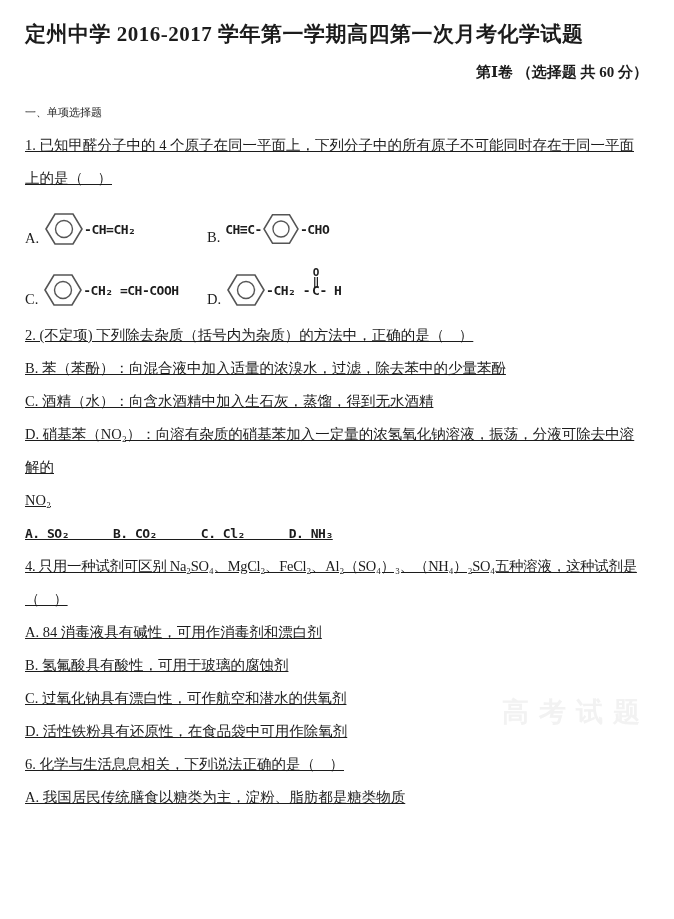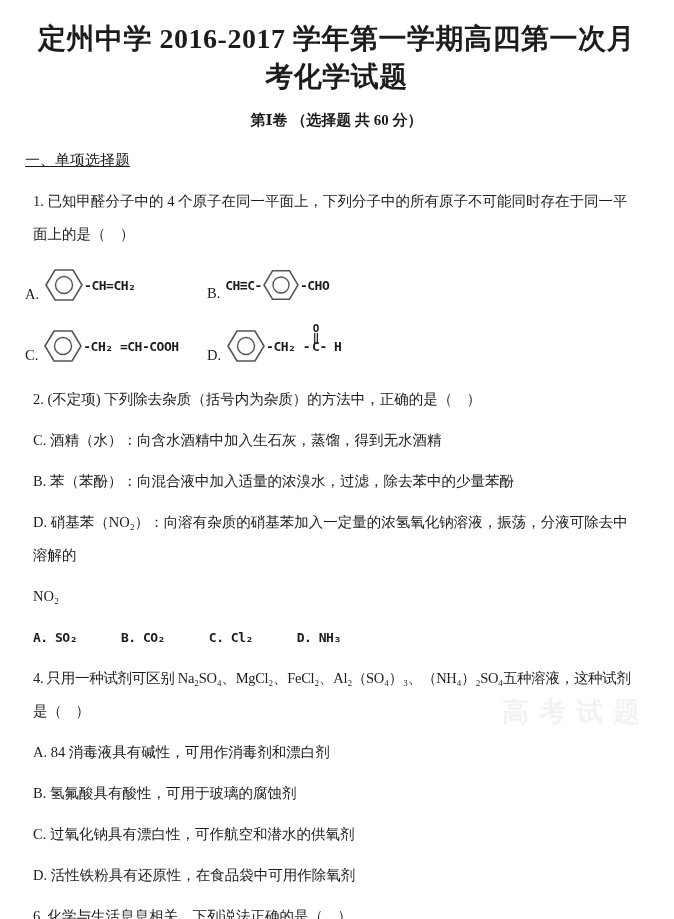--- a/index.html
+++ b/index.html
@@ -3,29 +3,29 @@
 <meta charset="utf-8">
 <style>
   html,body{margin:0;padding:0;}
   body{
     width:674px;height:919px;background:#ffffff;color:#1c1c1c;
     font-family:"Liberation Serif","DejaVu Serif",serif;
     font-size:14.5px;position:relative;overflow:hidden;
   }
   .content{padding:12px 26px 0 25px;position:relative;}
   .title{
-    font-size:28px;font-weight:700;text-align:center;
+    font-size:21px;font-weight:700;text-align:left;
     margin:8px 0 0 0;letter-spacing:0.5px;
   }
   .subtitle{
-    font-size:15px;font-weight:700;text-align:center;
+    font-size:15px;font-weight:700;text-align:right;
     margin:15px 0 0 0;
   }
-  .section-heading{margin:14px 0 0 0;line-height:33px;font-weight:400;font-size:15px;text-decoration:underline;}
-  p.line{margin:8px;line-height:33px;white-space:pre-wrap;}
+  .section-heading{margin:14px 0 0 0;line-height:33px;font-weight:400;font-size:11px;}
+  p.line{margin:0;line-height:33px;white-space:pre-wrap;text-decoration:underline;}
   p.tight{letter-spacing:-0.3px;}
   .gap-top{margin-top:22px;}
   .formula{
     font-family:"DejaVu Sans Mono",monospace;
     font-size:13px;font-weight:700;letter-spacing:-0.5px;
   }
   .struct-row{display:flex;align-items:center;margin:6px 0 0 0;}
   .struct-row.first{margin-top:10px;height:48px;}
   .struct-row.second{margin-top:8px;height:58px;}
   .grp{display:flex;align-items:center;width:182px;}
@@ -97,22 +97,22 @@
           <span>O</span>
           <span>‖</span>
         </span>
         <span>C</span>
       </span>
       <span class="formula">- H</span>
     </div>
   </div>
 
   <p class="line gap-top">2. (不定项) 下列除去杂质（括号内为杂质）的方法中，正确的是（　）</p>
+  <p class="line">B. 苯（苯酚）：向混合液中加入适量的浓溴水，过滤，除去苯中的少量苯酚</p>
   <p class="line">C. 酒精（水）：向含水酒精中加入生石灰，蒸馏，得到无水酒精</p>
-  <p class="line">B. 苯（苯酚）：向混合液中加入适量的浓溴水，过滤，除去苯中的少量苯酚</p>
   <p class="line">D. 硝基苯（NO₂）：向溶有杂质的硝基苯加入一定量的浓氢氧化钠溶液，振荡，分液可除去中溶解的</p>
   <p class="line">NO₂</p>
 
   <p class="line formula">A. SO₂      B. CO₂      C. Cl₂      D. NH₃</p>
 
   <p class="line tight">4. 只用一种试剂可区别 Na₂SO₄、MgCl₂、FeCl₂、Al₂（SO₄）₃、（NH₄）₂SO₄五种溶液，这种试剂是（　）</p>
 
   <p class="line">A. 84 消毒液具有碱性，可用作消毒剂和漂白剂</p>
   <p class="line">B. 氢氟酸具有酸性，可用于玻璃的腐蚀剂</p>
   <p class="line">C. 过氧化钠具有漂白性，可作航空和潜水的供氧剂</p>

